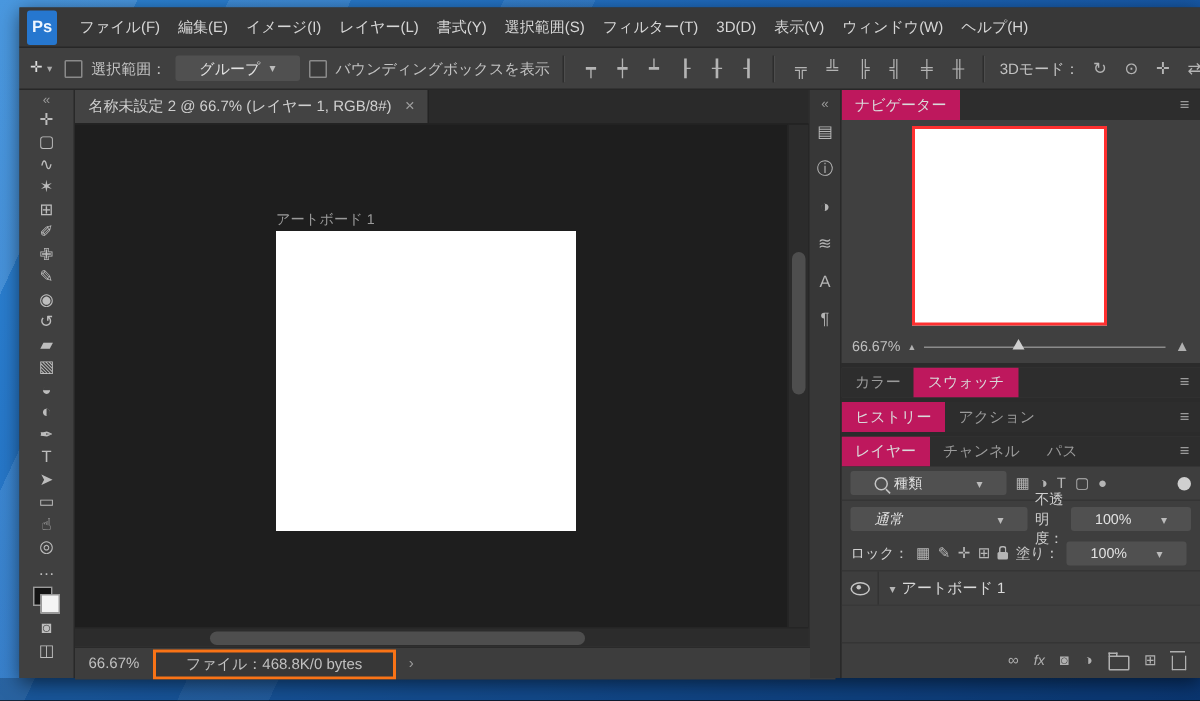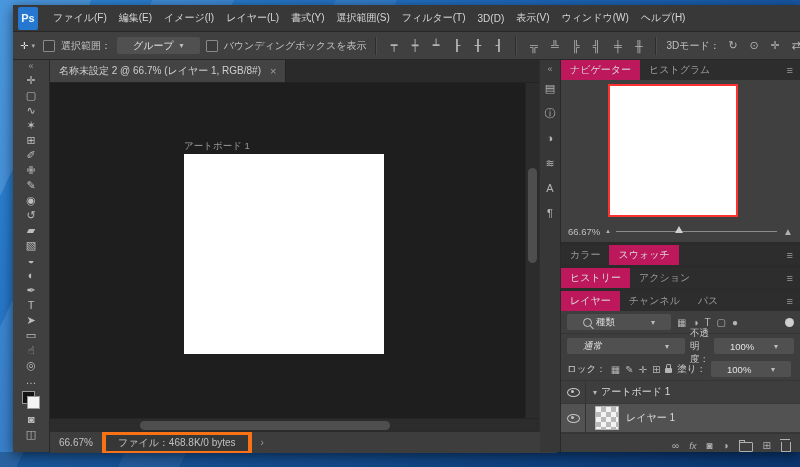--- a/index.html
+++ b/index.html
@@ -50,21 +50,21 @@
   .tabclose{color:#9f9f9f;font-size:11px;}
   #canvas{position:absolute;left:37px;top:78px;width:489px;height:335px;background:#1e1e1e;overflow:hidden;}
   .ab-label{position:absolute;left:134px;top:57px;font-size:9.5px;color:#9a9a9a;}
   .artboard{position:absolute;left:134px;top:71px;width:200px;height:200px;background:#ffffff;}
   .vscroll{position:absolute;right:0;top:0;bottom:0;width:13px;background:#2c2c2c;border-left:1px solid #252525;}
   .vthumb{position:absolute;left:2px;right:2px;top:85px;height:95px;background:#4e4e4e;border-radius:5px;}
   #hscroll{position:absolute;left:37px;top:413px;width:489px;height:13px;background:#2c2c2c;border-top:1px solid #252525;}
   .hthumb{position:absolute;top:2px;bottom:2px;left:90px;width:250px;background:#4e4e4e;border-radius:5px;}
   #statusbar{position:absolute;left:37px;top:426px;width:489px;height:21px;background:#3d3d3d;border-top:1px solid #2a2a2a;
     display:flex;align-items:center;gap:9px;padding:0 9px;font-size:10px;color:#c0c0c0;white-space:nowrap;overflow:hidden;}
-  .status-field{display:flex;align-items:center;gap:7px;background:#373737;border:4px solid #f97316;padding:1px 12px;justify-content:flex-end;}
+  .status-field{display:flex;align-items:center;gap:7px;background:#373737;border:2px solid #f97316;padding:1px 20px;justify-content:flex-end;}
   .expander{color:#9a9a9a;}
 
   
   #iconstrip{position:absolute;left:527px;top:55px;bottom:0;width:20px;background:#373737;border-right:1px solid #292929;
     display:flex;flex-direction:column;align-items:center;padding-top:2px;}
   .strip-head{height:14px;line-height:14px;font-size:9px;color:#9a9a9a;}
   .sicon{height:25px;line-height:25px;font-size:11px;color:#b5b5b5;text-align:center;}
 
   
   #dock{position:absolute;left:548px;top:55px;right:0;bottom:0;background:#2b2b2b;display:flex;flex-direction:column;gap:3px;overflow:hidden;}
@@ -240,21 +240,20 @@
       <div class="sicon">≋</div>
       <div class="sicon">A</div>
       <div class="sicon">¶</div>
     </div>
 
     <div id="dock">
 
       <div class="pgroup" id="pg-nav">
         <div class="ptabs">
           <span class="ptab active">ナビゲーター</span>
-          <span class="ptab">ヒストグラム</span>
           <span class="pmenu">≡</span>
         </div>
         <div class="navbody">
           <div class="nav-proxy"></div>
           <div class="nav-zoom">
             <span>66.67%</span>
             <span class="mtn-s">▴</span>
             <span class="navtrack">
               <span class="navthumb"></span>
             </span>
@@ -328,27 +327,20 @@
         </div>
 
         <div class="llist">
           <div class="lrow">
             <span class="eyecell">
               <span class="eye"></span>
             </span>
             <span class="caret">▾</span>
             <span class="lname">アートボード 1</span>
           </div>
-          <div class="lrow selected">
-            <span class="eyecell">
-              <span class="eye"></span>
-            </span>
-            <span class="lthumb checker"></span>
-            <span class="lname">レイヤー 1</span>
-          </div>
         </div>
 
         <div class="lbottom">
           <span>∞</span>
           <span class="fx">fx</span>
           <span>◙</span>
           <span>◑</span>
           <span class="folder"></span>
           <span>⊞</span>
           <span class="trash"></span>

